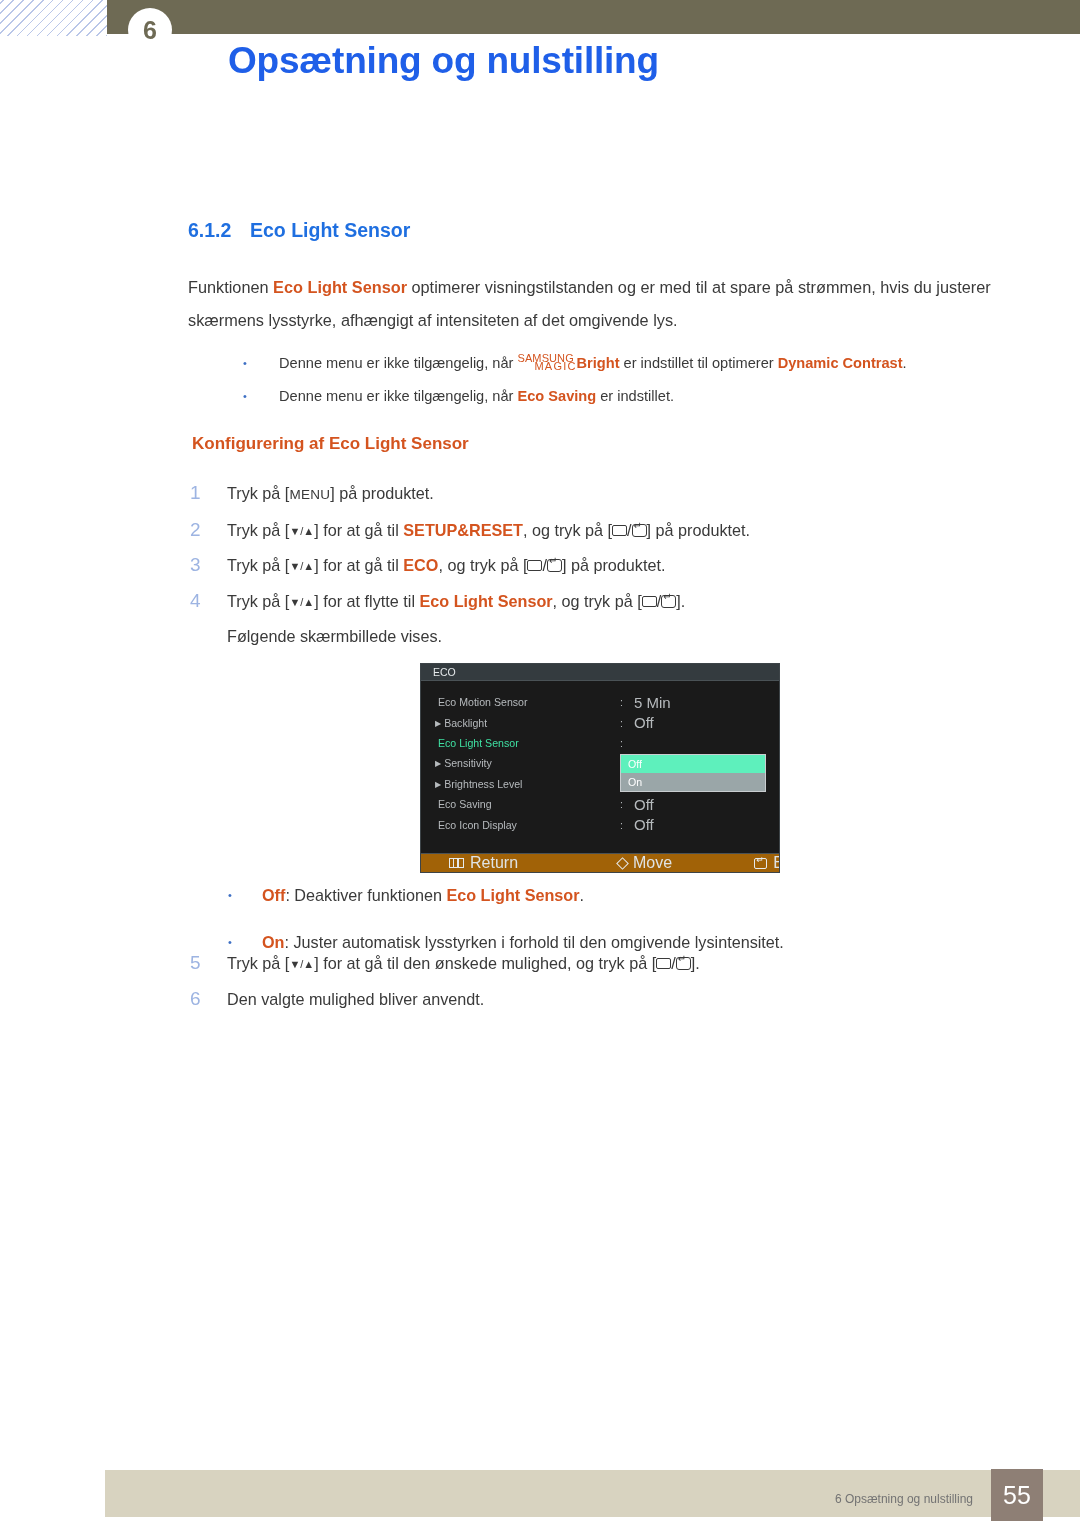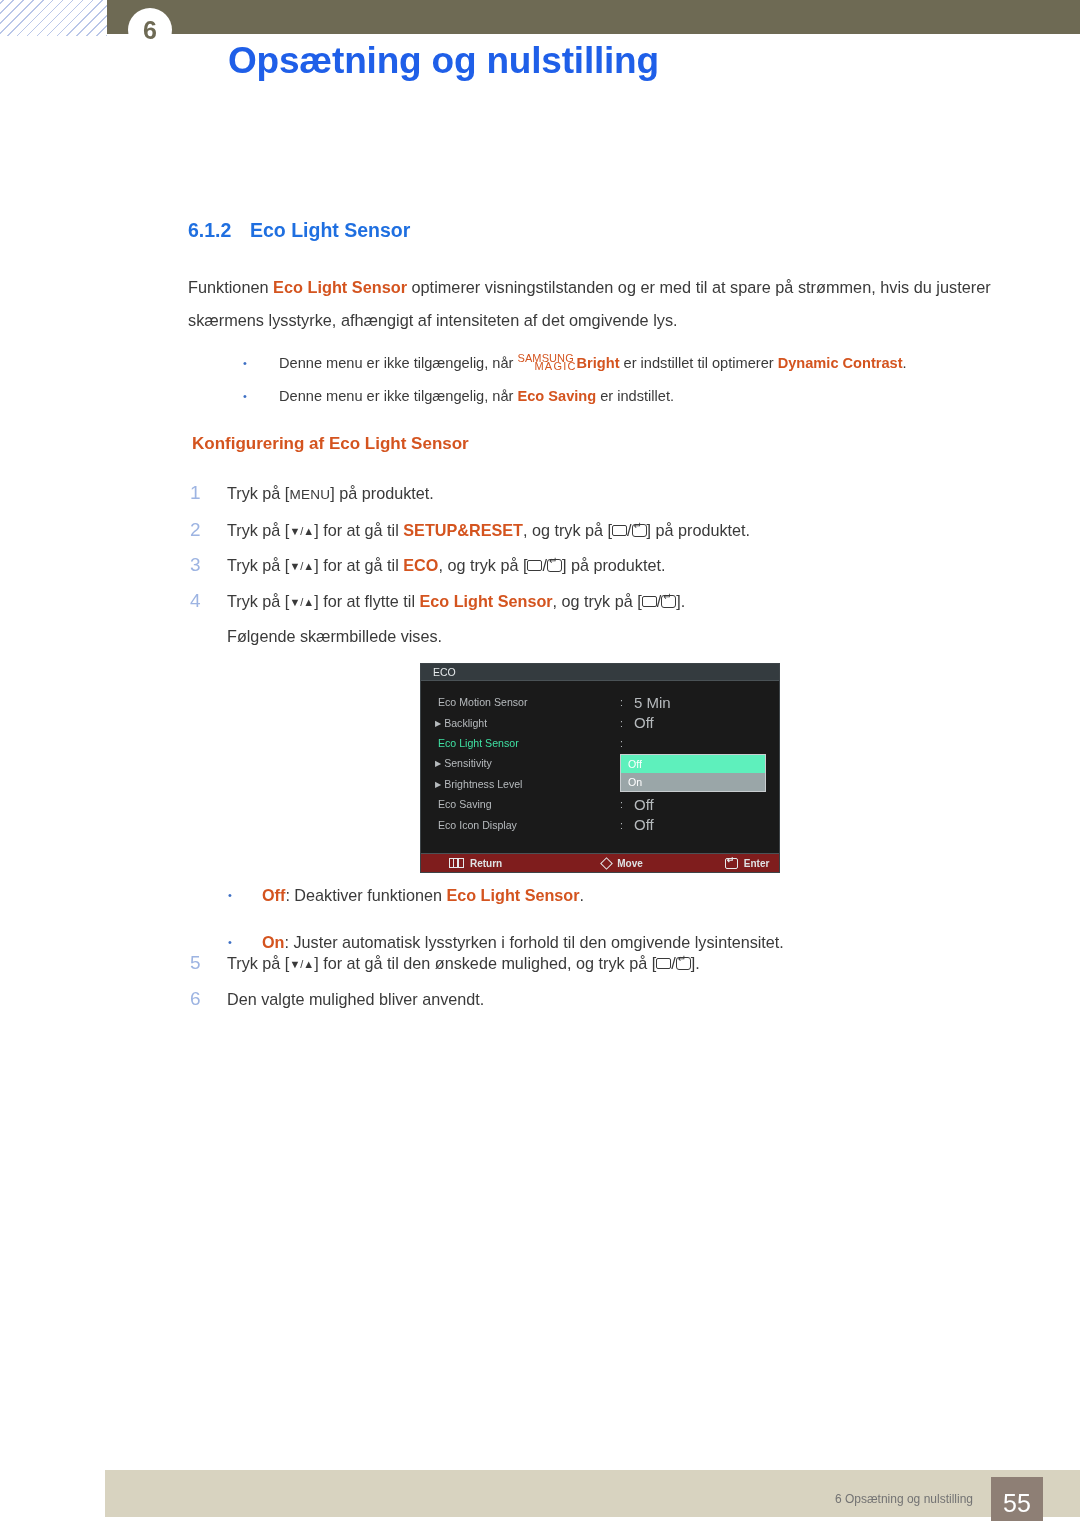--- a/index.html
+++ b/index.html
@@ -272,28 +272,27 @@
   }
   .osd-opt.sel { background: #5ef0bc; color: #ffffff; }
   .osd-opt.unsel { background: #9aa6a8; color: #ffffff; }
 
   .osd-footer {
     position: absolute;
     left: 0;
     bottom: 0;
     width: 100%;
     height: 19px;
-    background: #7f1d1d;
+    background: #a16207;
     border-top: 1px solid #4a5256;
     display: flex;
     align-items: center;
-    font-size: 10px;
+    font-size: 16px;
     color: #dfe3e5;
     box-sizing: border-box;
-    font-weight: bold;
   }
   .osd-fitem { display: flex; align-items: center; }
   .osd-fitem.a { margin-left: 28px; }
   .osd-fitem.b { margin-left: 100px; }
   .osd-fitem.c { margin-left: 82px; }
   .ficon { margin-right: 6px; display: inline-flex; align-items: center; }
   .ficon-bars {
     width: 15px; height: 10px;
     border: 1.4px solid #e6eaec;
     display: inline-block;
@@ -370,21 +369,21 @@
     line-height: 47px;
     font-size: 12px;
     color: #737373;
     white-space: nowrap;
   }
   .footer-page {
     position: absolute;
     right: 37px;
     bottom: 6px;
     width: 52px;
-    height: 44px;
+    height: 52px;
     background: #8e7f75;
     color: #ffffff;
     font-size: 25px;
     text-align: center;
     line-height: 52px;
   }
 </style>
 </head>
 <body>
 

